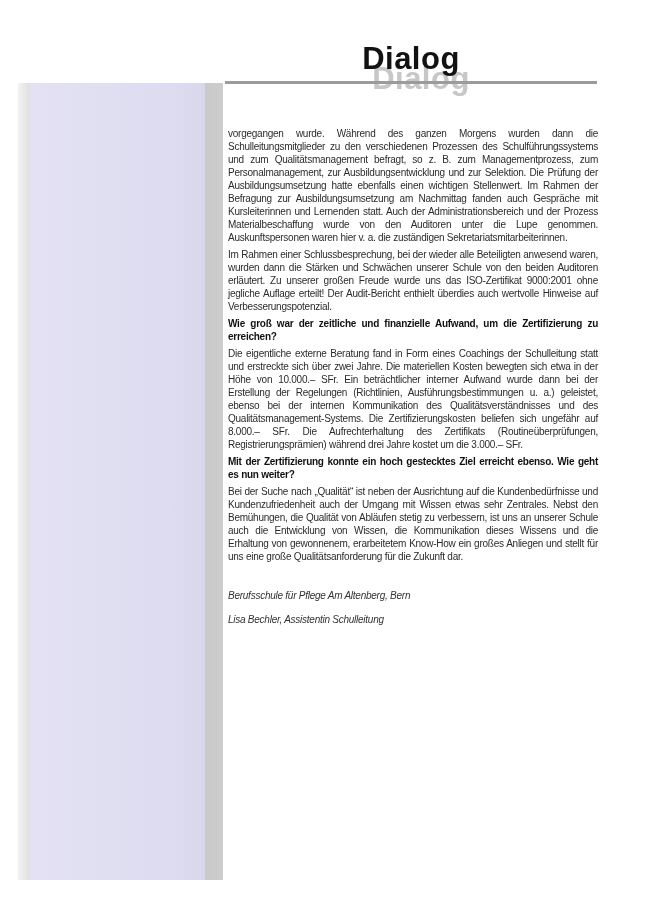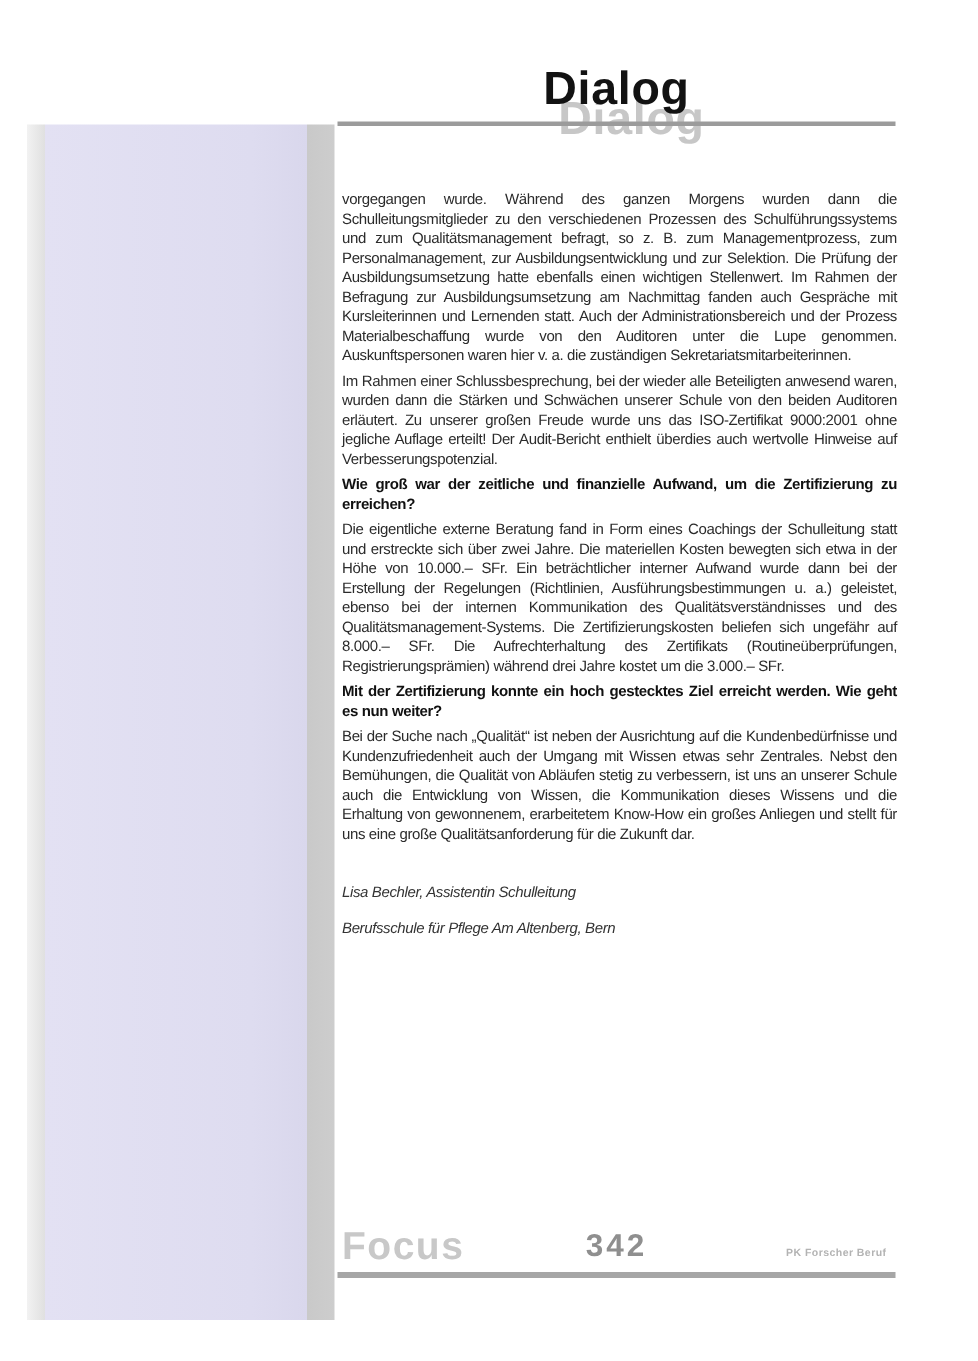--- a/index.html
+++ b/index.html
@@ -98,29 +98,23 @@
     <div class="title-black">Dialog</div>
   </div>
 
   <div class="article">
     <p>vorgegangen wurde. Während des ganzen Morgens wurden dann die Schulleitungsmitglieder zu den verschiedenen Prozessen des Schulführungssystems und zum Qualitätsmanagement befragt, so z. B. zum Managementprozess, zum Personalmanagement, zur Ausbildungsentwicklung und zur Selektion. Die Prüfung der Ausbildungsumsetzung hatte ebenfalls einen wichtigen Stellenwert. Im Rahmen der Befragung zur Ausbildungsumsetzung am Nachmittag fanden auch Gespräche mit Kursleiterinnen und Lernenden statt. Auch der Administrationsbereich und der Prozess Materialbeschaffung wurde von den Auditoren unter die Lupe genommen. Auskunftspersonen waren hier v. a. die zuständigen Sekretariatsmitarbeiterinnen.</p>
     <p>Im Rahmen einer Schlussbesprechung, bei der wieder alle Beteiligten anwesend waren, wurden dann die Stärken und Schwächen unserer Schule von den beiden Auditoren erläutert. Zu unserer großen Freude wurde uns das ISO-Zertifikat 9000:2001 ohne jegliche Auflage erteilt! Der Audit-Bericht enthielt überdies auch wertvolle Hinweise auf Verbesserungspotenzial.</p>
 
     <p class="qa-question">Wie groß war der zeitliche und finanzielle Aufwand, um die Zertifizierung zu erreichen?</p>
     <p>Die eigentliche externe Beratung fand in Form eines Coachings der Schulleitung statt und erstreckte sich über zwei Jahre. Die materiellen Kosten bewegten sich etwa in der Höhe von 10.000.– SFr. Ein beträchtlicher interner Aufwand wurde dann bei der Erstellung der Regelungen (Richtlinien, Ausführungsbestimmungen u. a.) geleistet, ebenso bei der internen Kommunikation des Qualitätsverständnisses und des Qualitätsmanagement-Systems. Die Zertifizierungskosten beliefen sich ungefähr auf 8.000.– SFr. Die Aufrechterhaltung des Zertifikats (Routineüberprüfungen, Registrierungsprämien) während drei Jahre kostet um die 3.000.– SFr.</p>
 
-    <p class="qa-question">Mit der Zertifizierung konnte ein hoch gestecktes Ziel erreicht werden. Wie geht es nun weiter?</p>
+    <p class="qa-question">Mit der Zertifizierung konnte ein hoch gestecktes Ziel erreicht ebenso. Wie geht es nun weiter?</p>
     <p>Bei der Suche nach „Qualität“ ist neben der Ausrichtung auf die Kundenbedürfnisse und Kundenzufriedenheit auch der Umgang mit Wissen etwas sehr Zentrales. Nebst den Bemühungen, die Qualität von Abläufen stetig zu verbessern, ist uns an unserer Schule auch die Entwicklung von Wissen, die Kommunikation dieses Wissens und die Erhaltung von gewonnenem, erarbeitetem Know-How ein großes Anliegen und stellt für uns eine große Qualitätsanforderung für die Zukunft dar.</p>
 
     <div class="signature">
+      <div>Berufsschule für Pflege Am Altenberg, Bern</div>
       <div>Lisa Bechler, Assistentin Schulleitung</div>
-      <div>Berufsschule für Pflege Am Altenberg, Bern</div>
     </div>
   </div>
 
-  <div class="footer">
-    <div class="footer-section">Focus</div>
-    <div class="footer-page">342</div>
-    <div class="footer-edition">PK Forscher Beruf</div>
-    <div class="footer-rule"></div>
-  </div>
 
 </div>
 
 </body></html>

